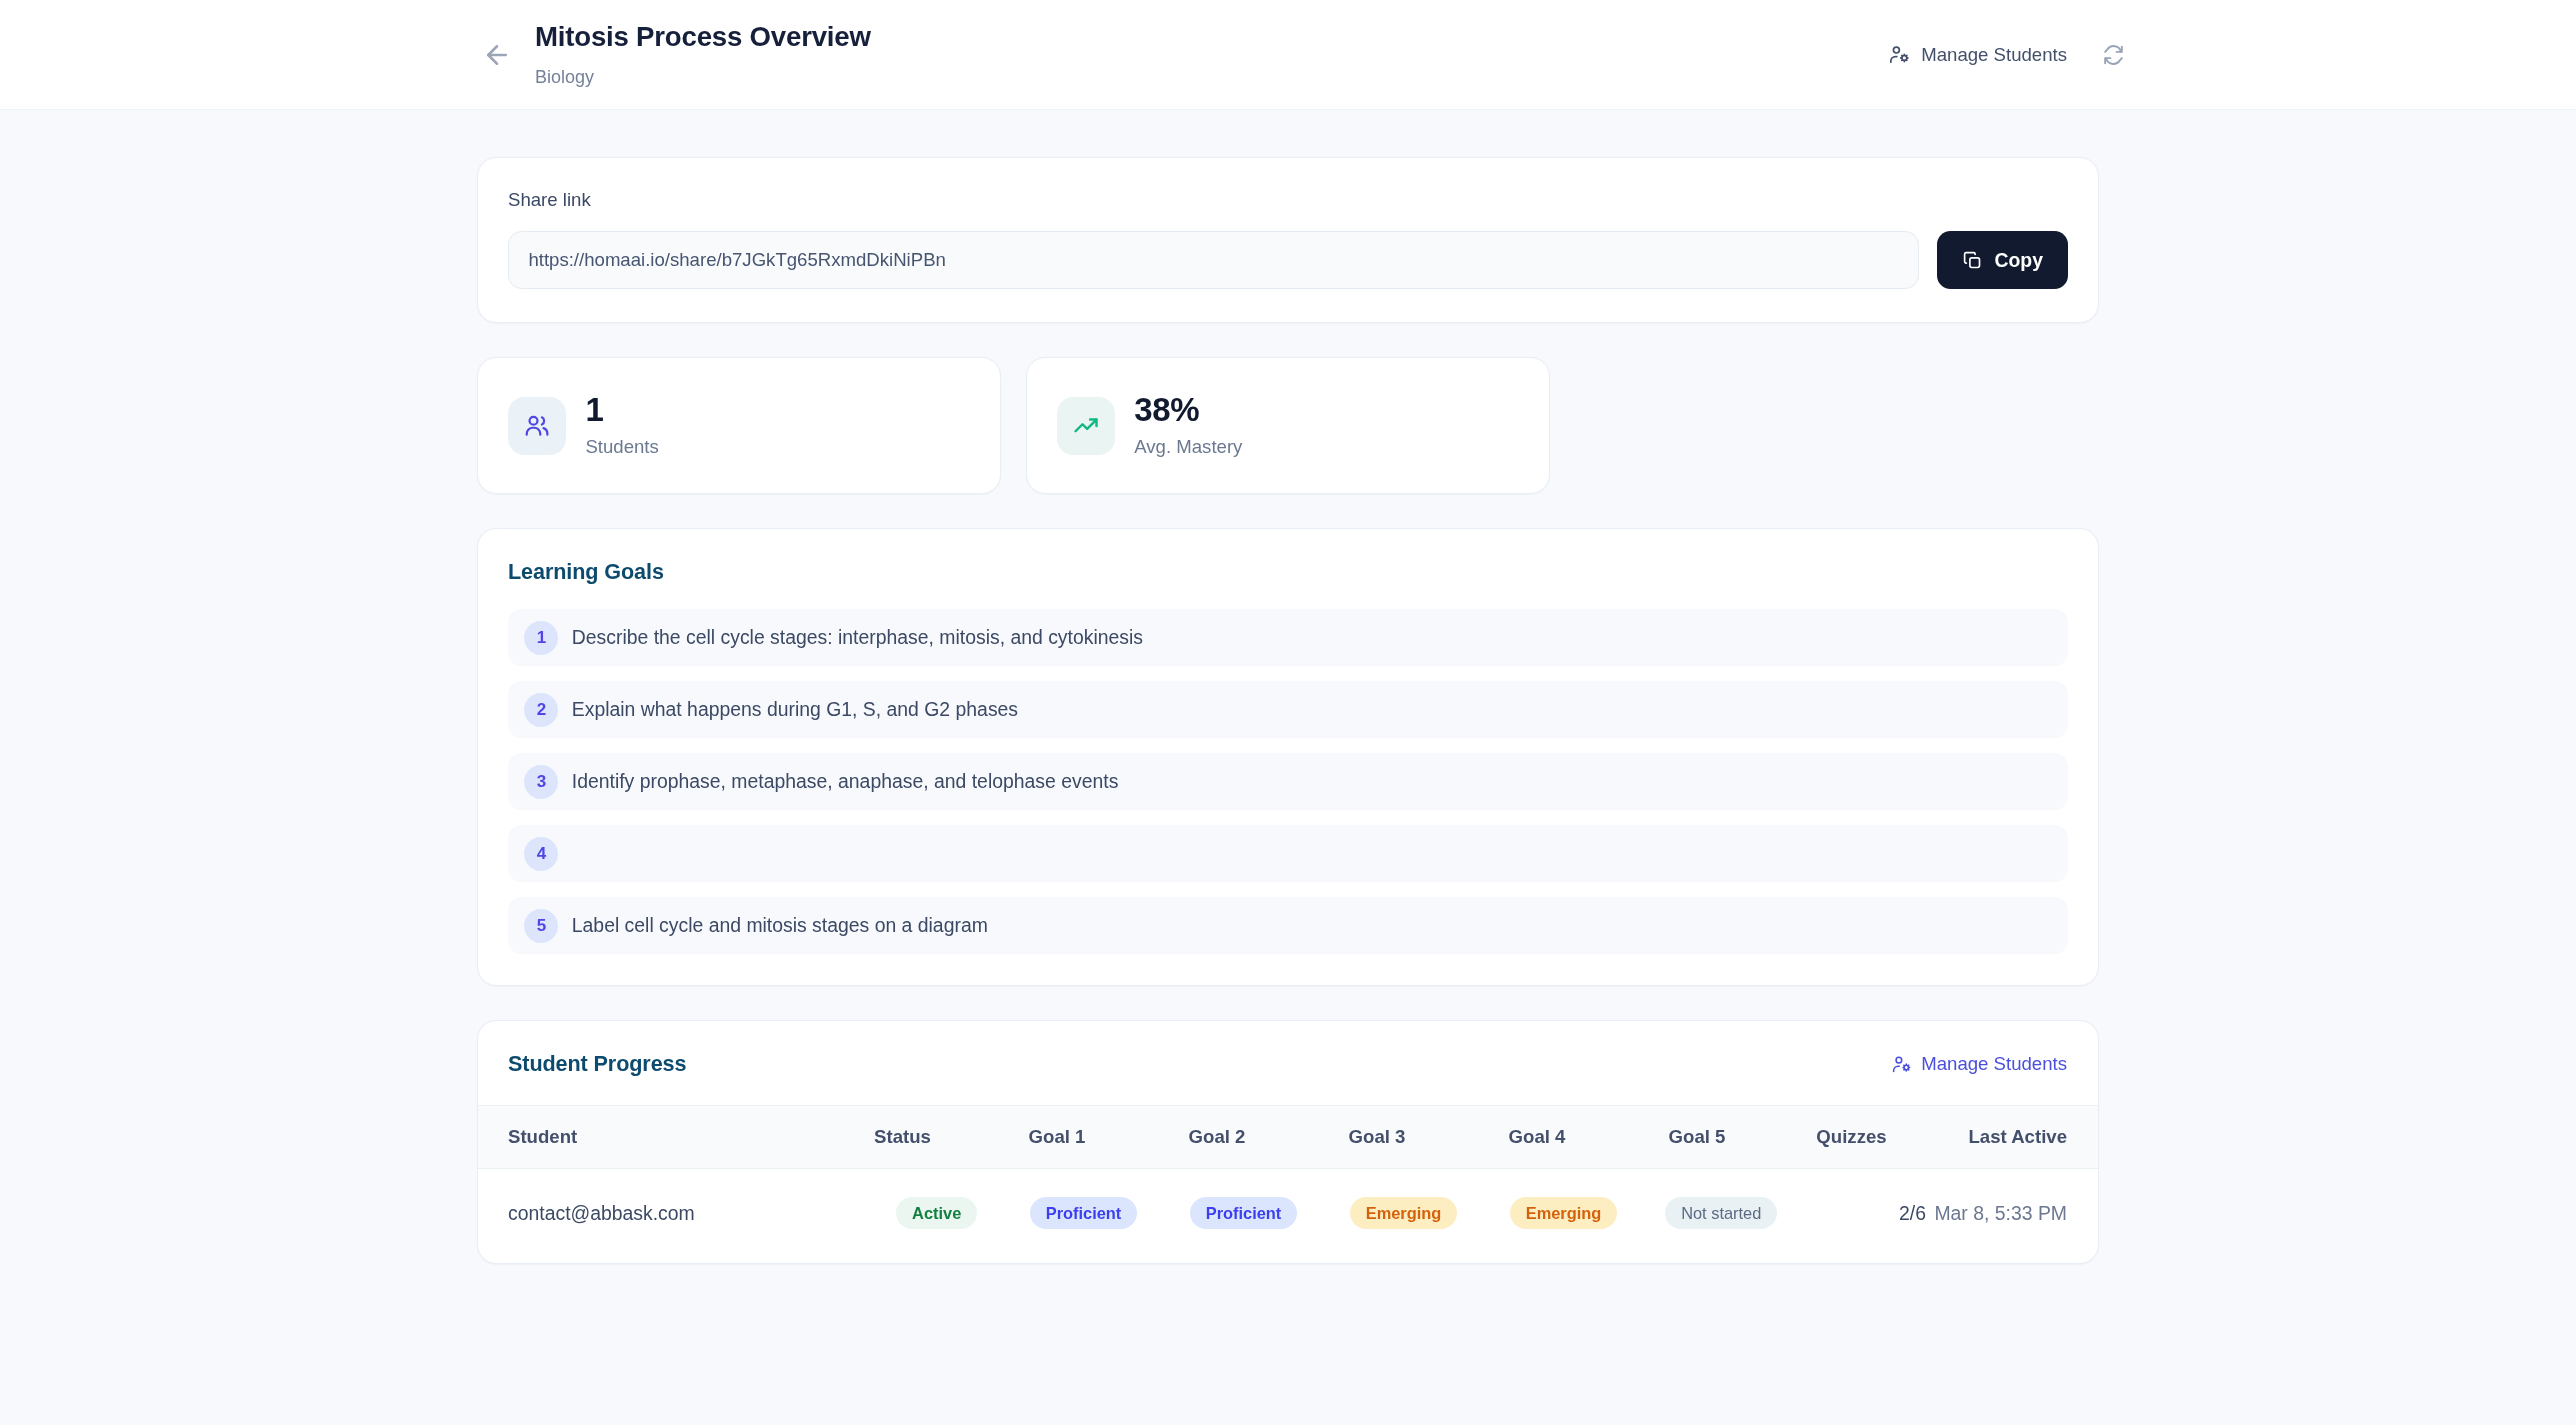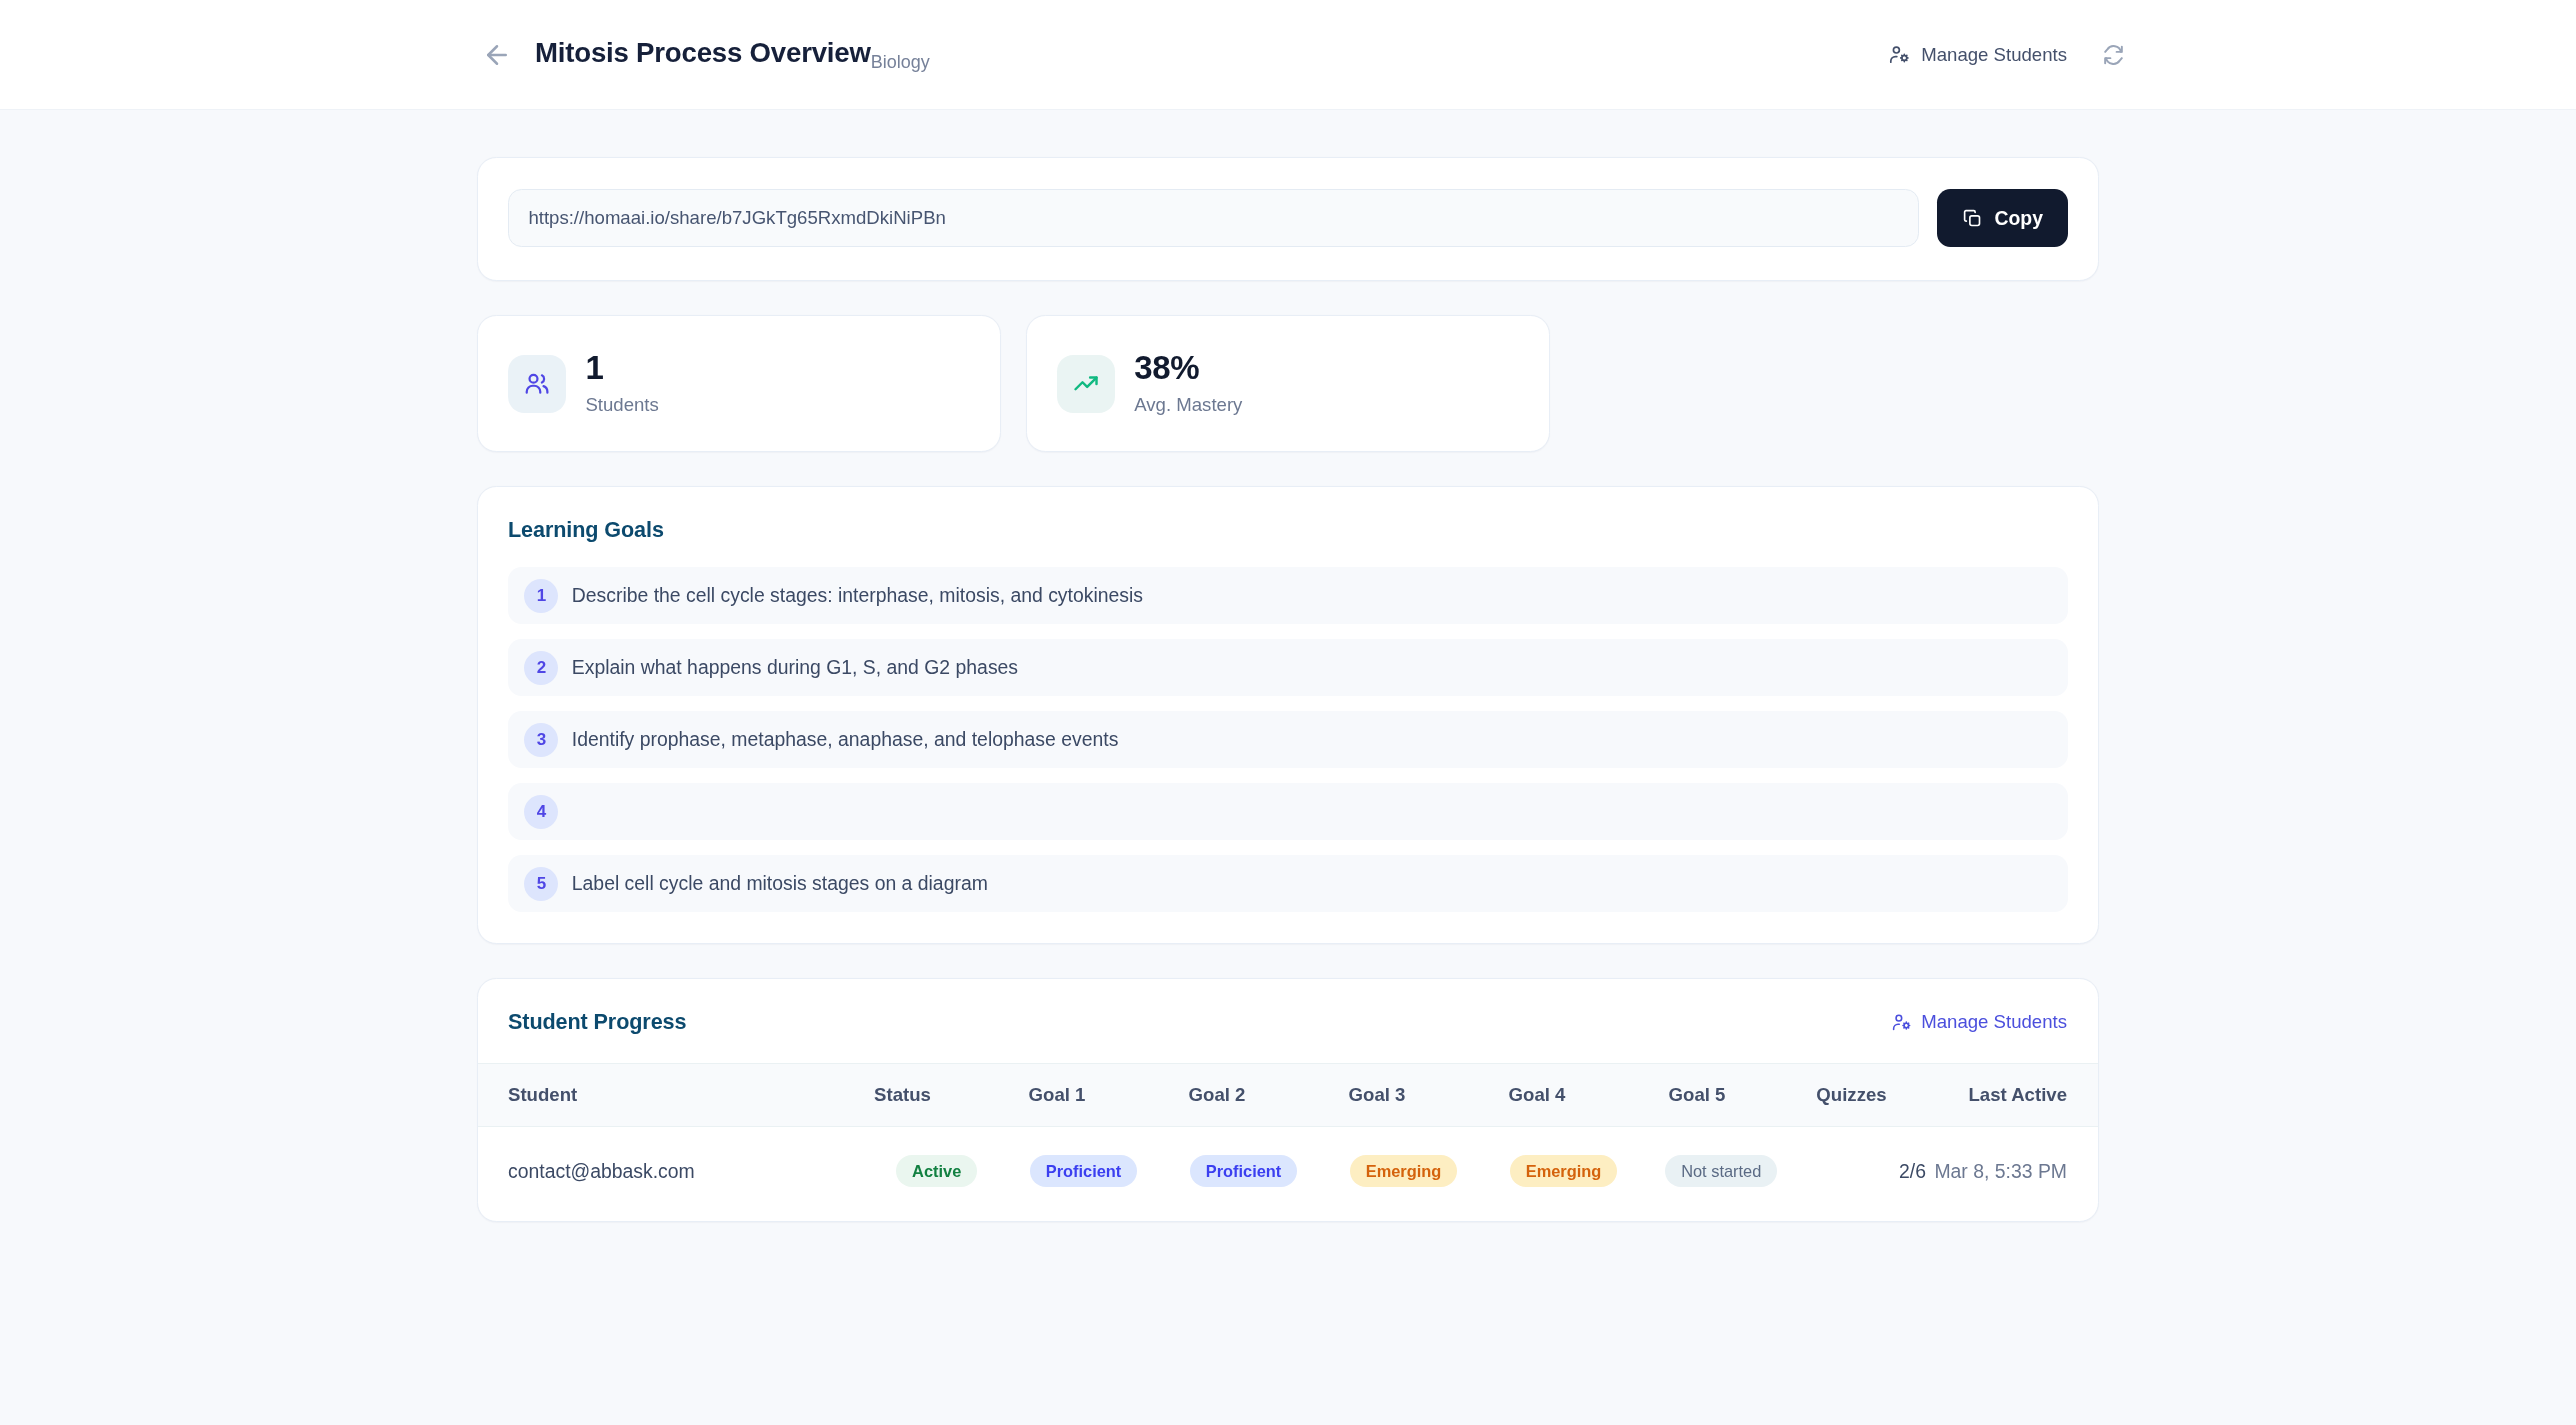--- a/index.html
+++ b/index.html
@@ -21,21 +21,21 @@
     padding: 0 477px 0 477px;
     position: relative;
   }
   .back-btn {
     width: 40px; height: 40px;
     display: flex; align-items: center; justify-content: center;
     flex: 0 0 auto;
     margin-right: 18px;
     cursor: pointer;
   }
-  .title-block { display: flex; flex-direction: row; justify-content: center; }
+  .title-block { display: flex; flex-direction: column; justify-content: center; }
   .page-title {
     font-size: 27.6px;
     font-weight: bold;
     color: #16203a;
     letter-spacing: -0.2px;
     line-height: 1.15;
   }
   .page-subtitle {
     font-size: 18px;
     color: #768199;
@@ -257,20 +257,21 @@
           <path d="M4.8 15a7.3 7.3 0 0 0 13.1 2.4L20 15"></path>
         </svg>
       </span>
     </div>
   </div>
 </div>
 
 <div class="content">
 
   <div class="card share-card">
+    <div class="share-label">Share link</div>
     <div class="share-row">
       <input class="share-input" type="text" readonly="" value="https://homaai.io/share/b7JGkTg65RxmdDkiNiPBn" style="">
       <button class="copy-btn">
         <span>
           <svg width="21" height="21" viewBox="0 0 24 24" fill="none" stroke="#ffffff" stroke-width="1.9" stroke-linecap="round" stroke-linejoin="round">
             <rect x="9" y="9" width="11" height="11" rx="2.2"></rect>
             <path d="M5 15H4.5A1.5 1.5 0 0 1 3 13.5V4.5A1.5 1.5 0 0 1 4.5 3h9A1.5 1.5 0 0 1 15 4.5V5"></path>
           </svg>
         </span>
         <span>Copy</span>

